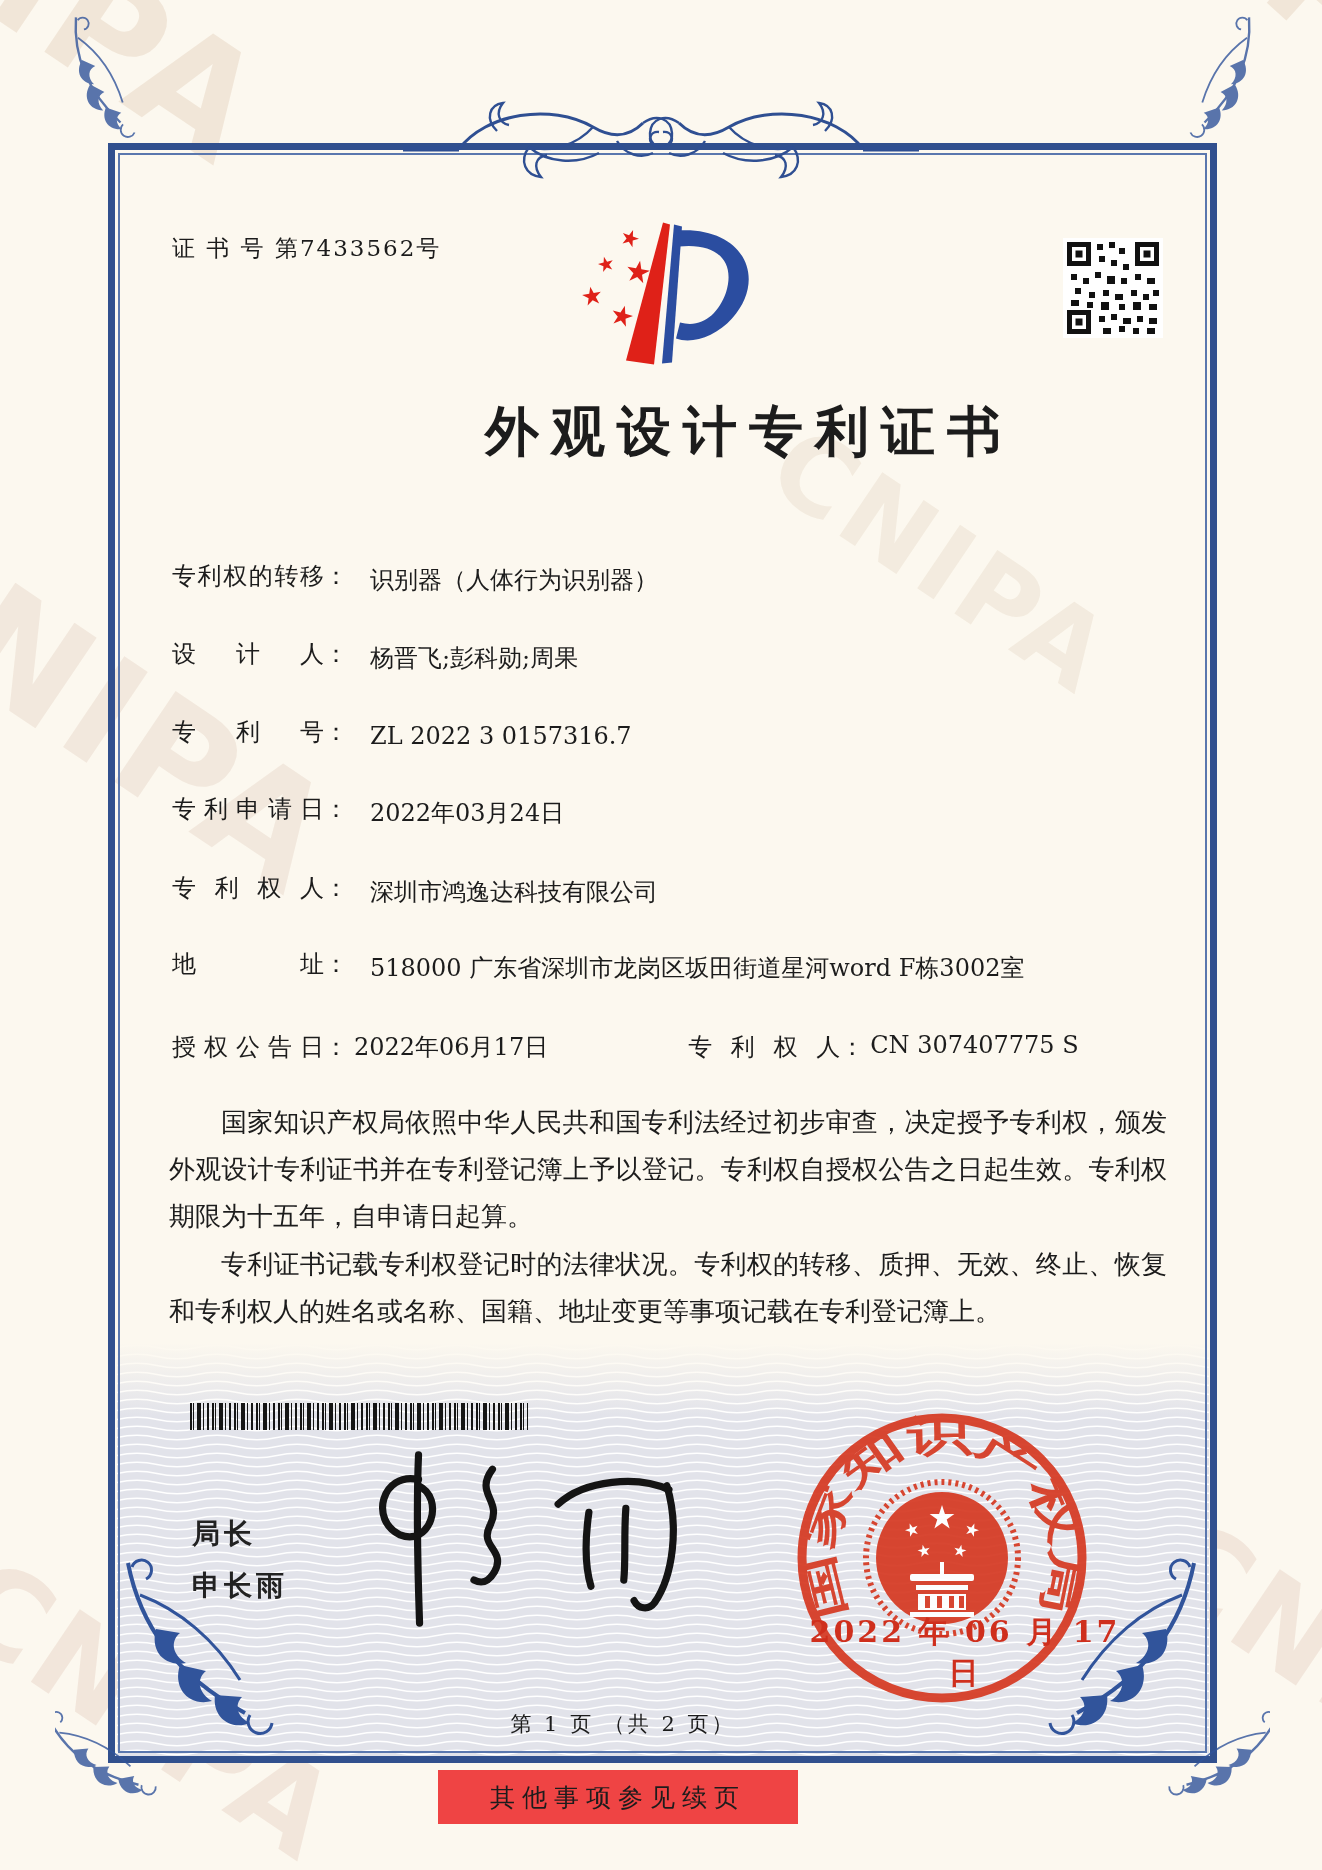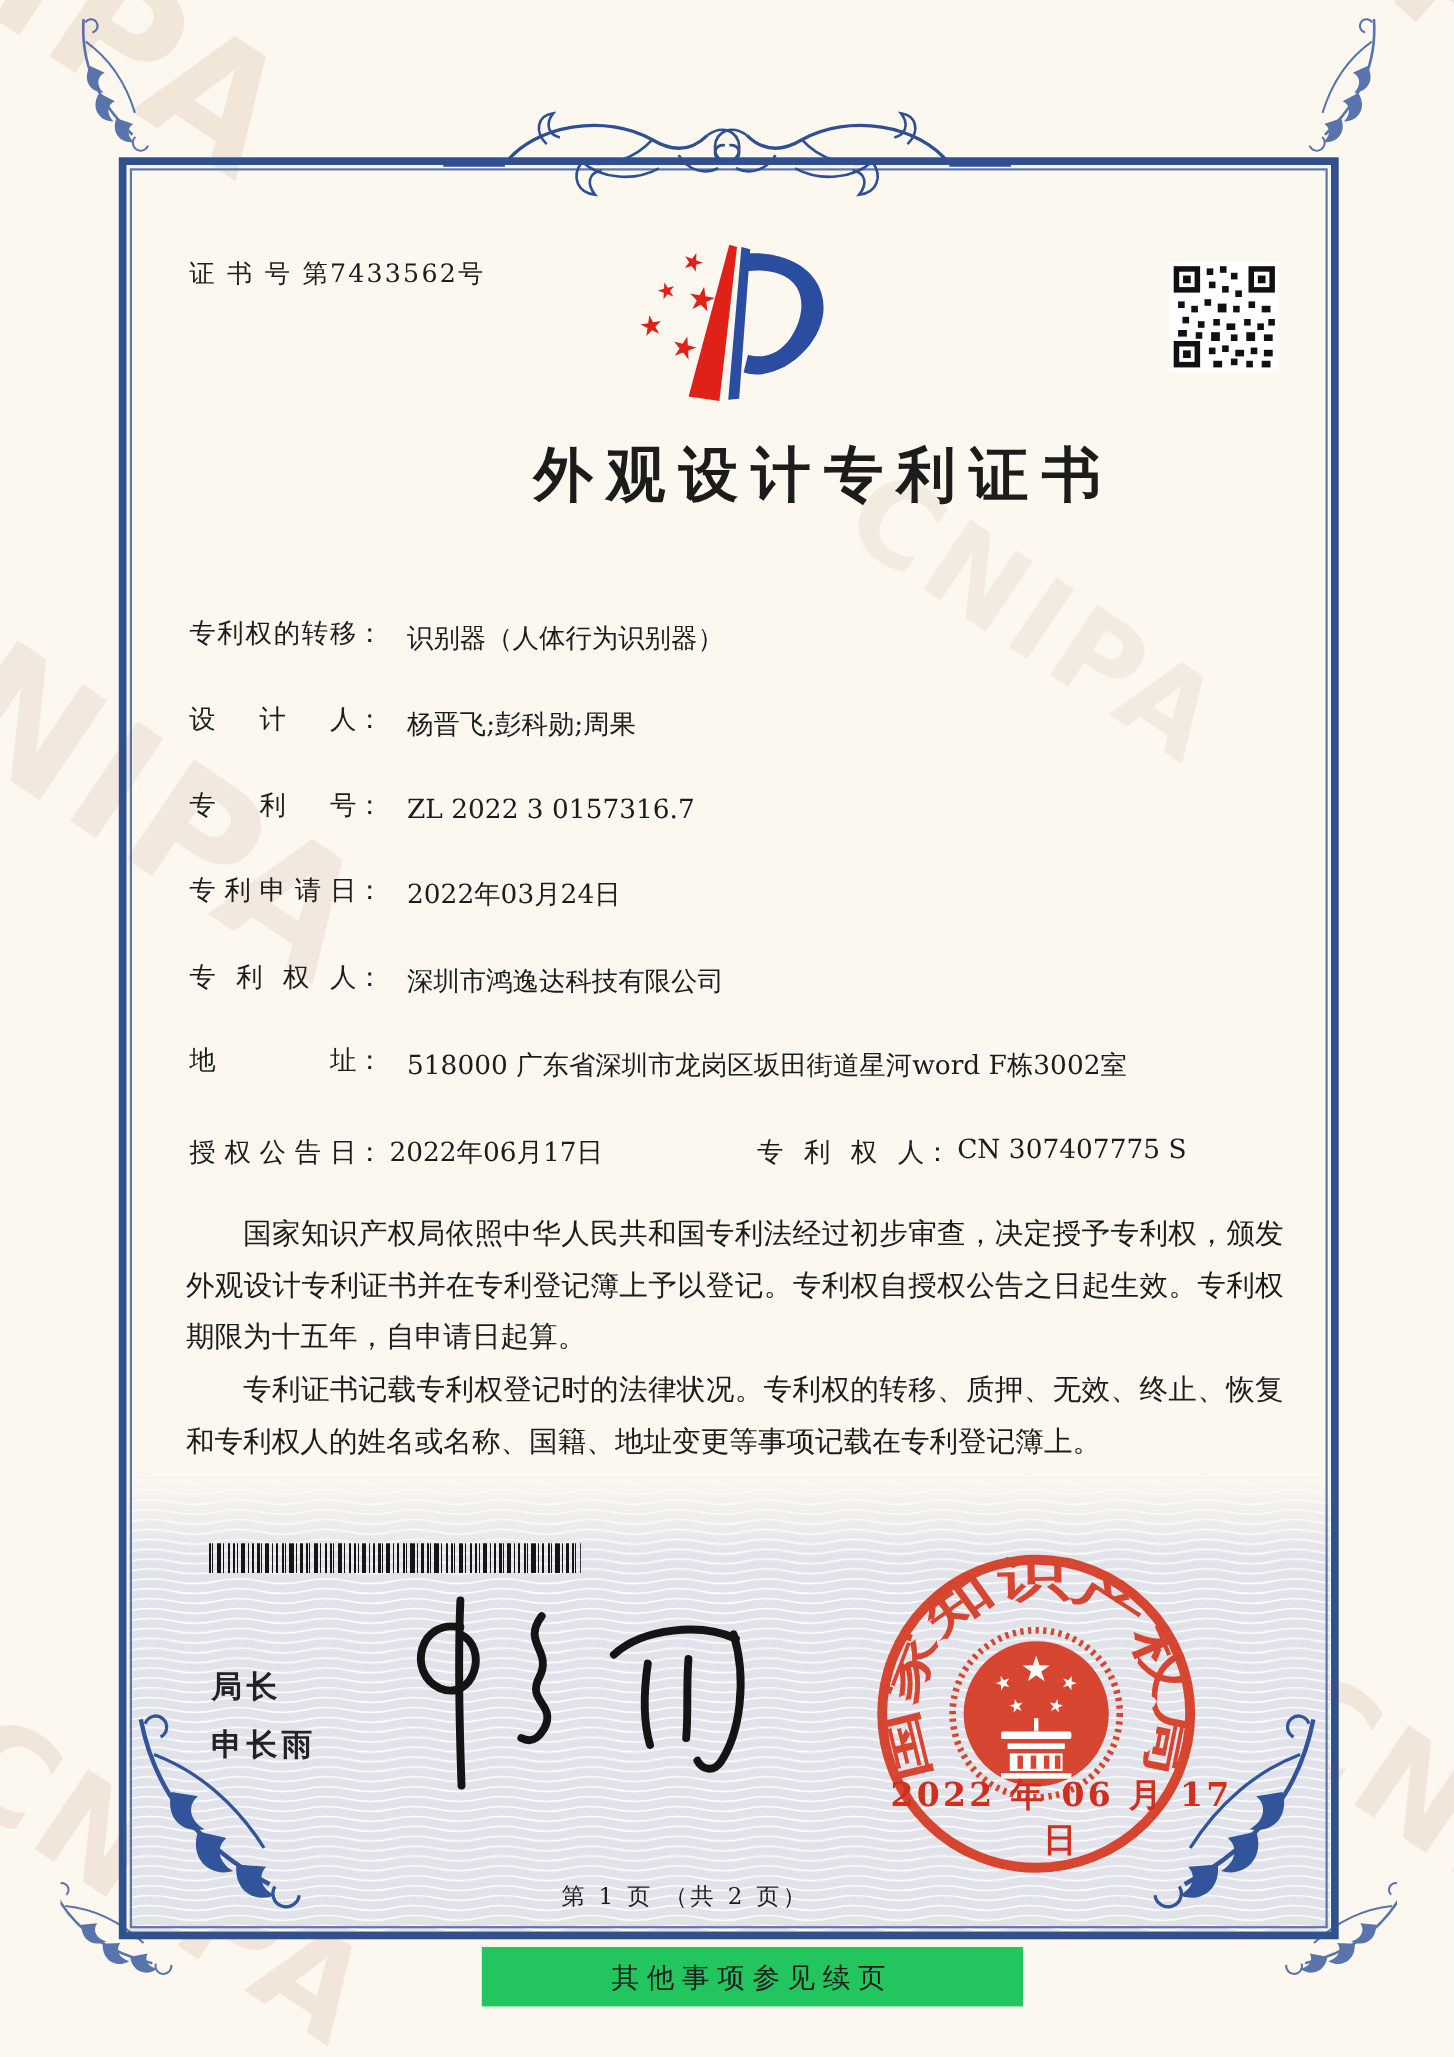--- a/index.html
+++ b/index.html
@@ -36,21 +36,21 @@
      #151515 13px 14px,transparent 14px 17px,#151515 17px 19px,transparent 19px 22px);}
   .director{position:absolute;left:192px;top:1508px;z-index:7;
             font-family:"Liberation Sans","DejaVu Sans",sans-serif;font-size:28px;font-weight:600;
             letter-spacing:4px;line-height:52px;color:#222;}
   .sig{position:absolute;left:320px;top:1438px;z-index:7;}
   .seal{position:absolute;left:792px;top:1408px;z-index:8;opacity:.93;}
   .seal-date{position:absolute;left:800px;top:1612px;width:330px;text-align:center;z-index:9;
              font-size:30px;color:#cf2f1d;letter-spacing:3px;font-weight:600;}
   .page-info{position:absolute;left:108px;top:1710px;width:1030px;text-align:center;
              font-size:21px;letter-spacing:3px;z-index:7;}
-  .cont-strip{position:absolute;left:438px;top:1770px;width:492px;height:54px;background:#22c55e;
+  .cont-strip{position:absolute;left:438px;top:1770px;width:360px;height:54px;background:#ef4444;
               z-index:7;display:flex;align-items:center;justify-content:center;}
   .cont-strip span{font-size:25px;letter-spacing:7px;}
   .orn{position:absolute;z-index:6;pointer-events:none;}
 </style>
 </head>
 <body>
 
 <div class="page">
 
   <svg width="0" height="0" style="position:absolute" aria-hidden="true">

